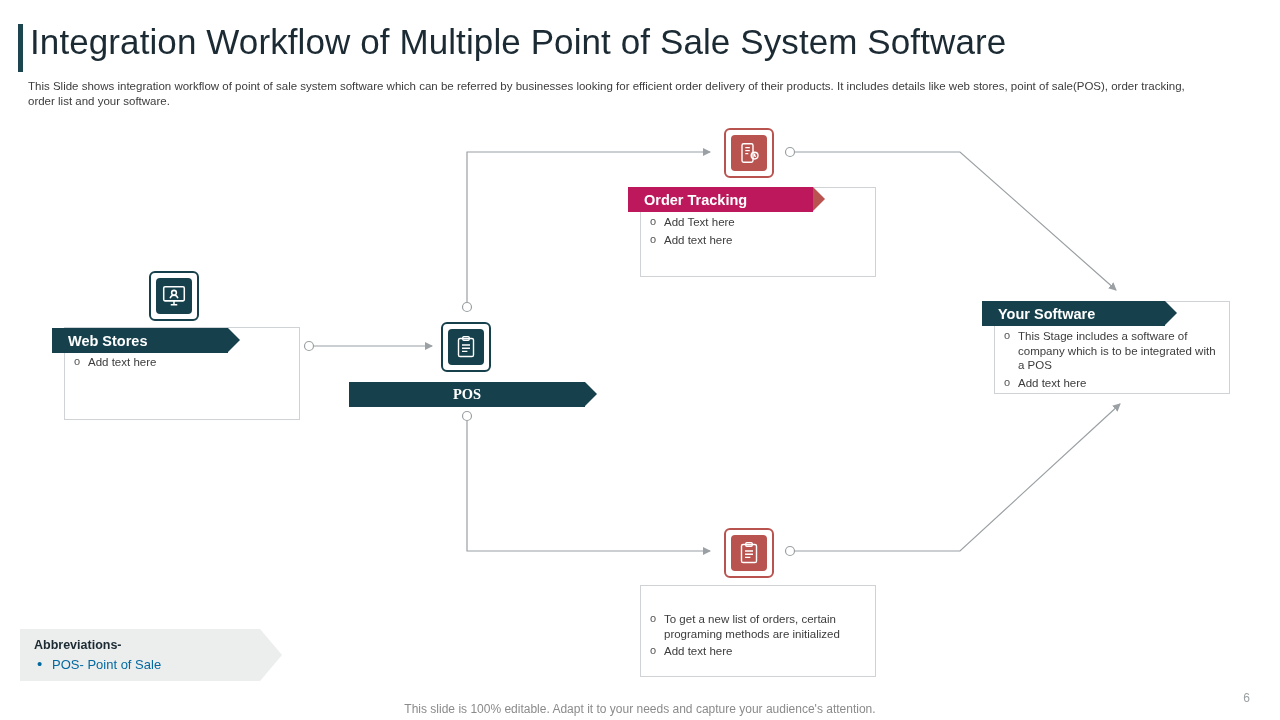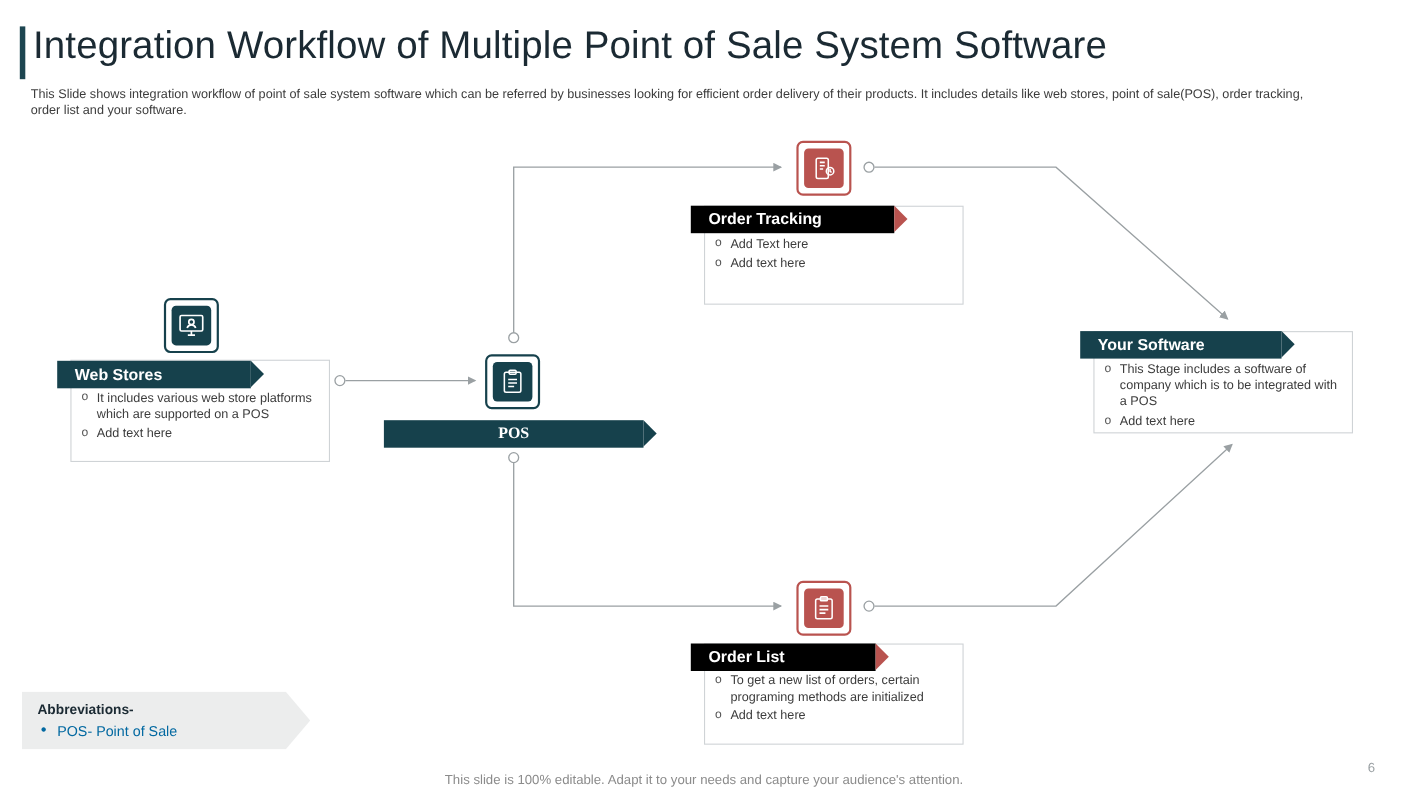--- a/index.html
+++ b/index.html
@@ -80,21 +80,21 @@
     right: -12px;
     top: 0;
     width: 0;
     height: 0;
     border-top: 12.5px solid transparent;
     border-bottom: 12.5px solid transparent;
     border-left: 12px solid currentColor;
   }
   .ribbon.teal { background: #16414c; }
   .ribbon.teal::after { color: #16414c; }
-  .ribbon.red { background: #000000; align-items: center; }
+  .ribbon.red { background: #be185d; align-items: center; }
   .ribbon.red::after { color: #b9534f; }
   .bullets {
     position: absolute;
     margin: 0;
     padding: 0;
     list-style: none;
     font-size: 11.5px;
     color: #3c3c3c;
     line-height: 14.5px;
   }
@@ -241,21 +241,20 @@
         <path d="M8.4 14c0.6-1.8 2-2.6 3.6-2.6s3 0.8 3.6 2.6"></path>
         <path d="M9 20h6M12 16.5V20"></path>
       </svg>
     </span>
   </div>
   <div class="card" style="left:64px; top:327px; width:236px; height:93px;"></div>
   <div class="ribbon teal" style="left:52px; top:328px; width:176px;">
     <span>Web Stores</span>
   </div>
   <ul class="bullets" style="left:72px; top:355px; width:220px;">
-    <li>It includes various web store platforms which are supported on a POS</li>
     <li>Add text here</li>
   </ul>
 
   <div class="icon-tile teal" style="left:441px; top:322px;">
     <span class="inner">
       <svg width="24" height="24" viewBox="0 0 24 24" fill="none" stroke="#ffffff" stroke-width="1.4">
         <rect x="4.5" y="3.5" width="15" height="18" rx="1.6"></rect>
         <rect x="8.8" y="1.6" width="6.4" height="3.6" rx="1"></rect>
         <path d="M8 10h8M8 13.2h8M8 16.4h5.4"></path>
       </svg>
@@ -287,23 +286,20 @@
   <div class="icon-tile red" style="left:724px; top:528px;">
     <span class="inner">
       <svg width="24" height="24" viewBox="0 0 24 24" fill="none" stroke="#ffffff" stroke-width="1.4">
         <rect x="4.5" y="3.5" width="15" height="18" rx="1.6"></rect>
         <rect x="8.8" y="1.6" width="6.4" height="3.6" rx="1"></rect>
         <path d="M8 10h8M8 13.2h8M8 16.4h5.4"></path>
       </svg>
     </span>
   </div>
   <div class="card" style="left:640px; top:585px; width:236px; height:92px;"></div>
-  <div class="ribbon red" style="left:628px; top:585px; width:168px;">
-    <span>Order List</span>
-  </div>
   <ul class="bullets" style="left:648px; top:612px; width:218px;">
     <li>To get a new list of orders, certain programing methods are initialized</li>
     <li>Add text here</li>
   </ul>
 
   <div class="card" style="left:994px; top:301px; width:236px; height:93px;"></div>
   <div class="ribbon teal" style="left:982px; top:301px; width:183px;">
     <span>Your Software</span>
   </div>
   <ul class="bullets" style="left:1002px; top:329px; width:218px;">

